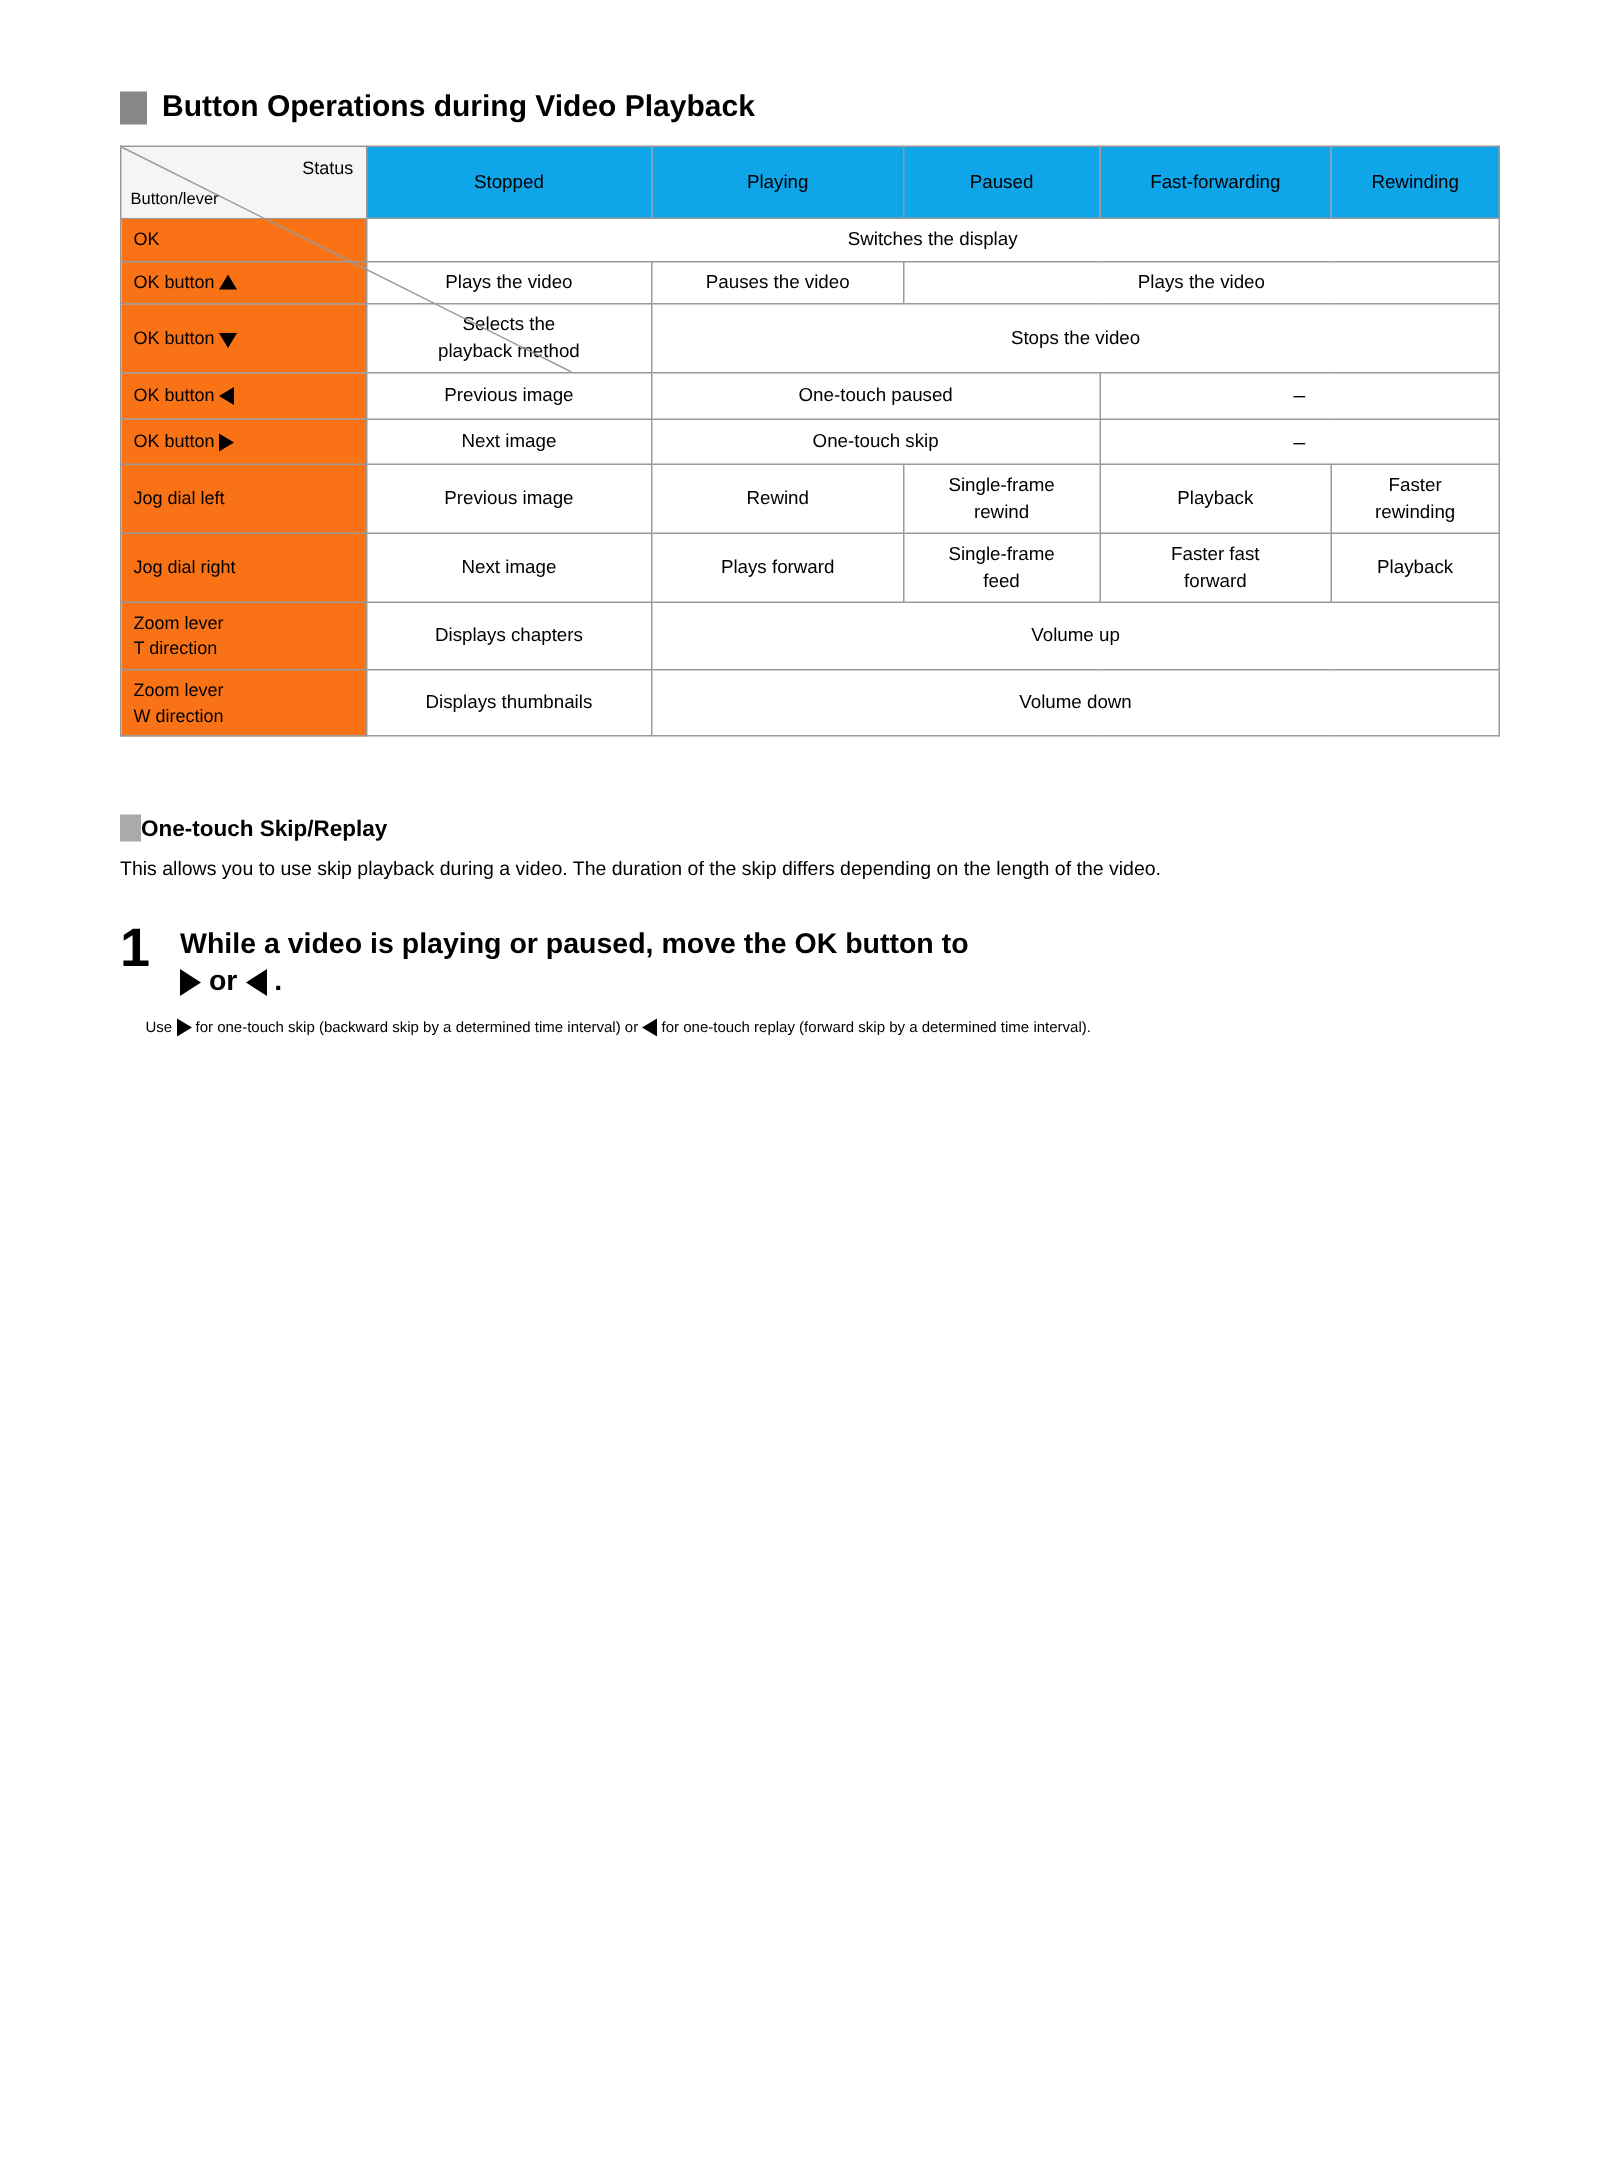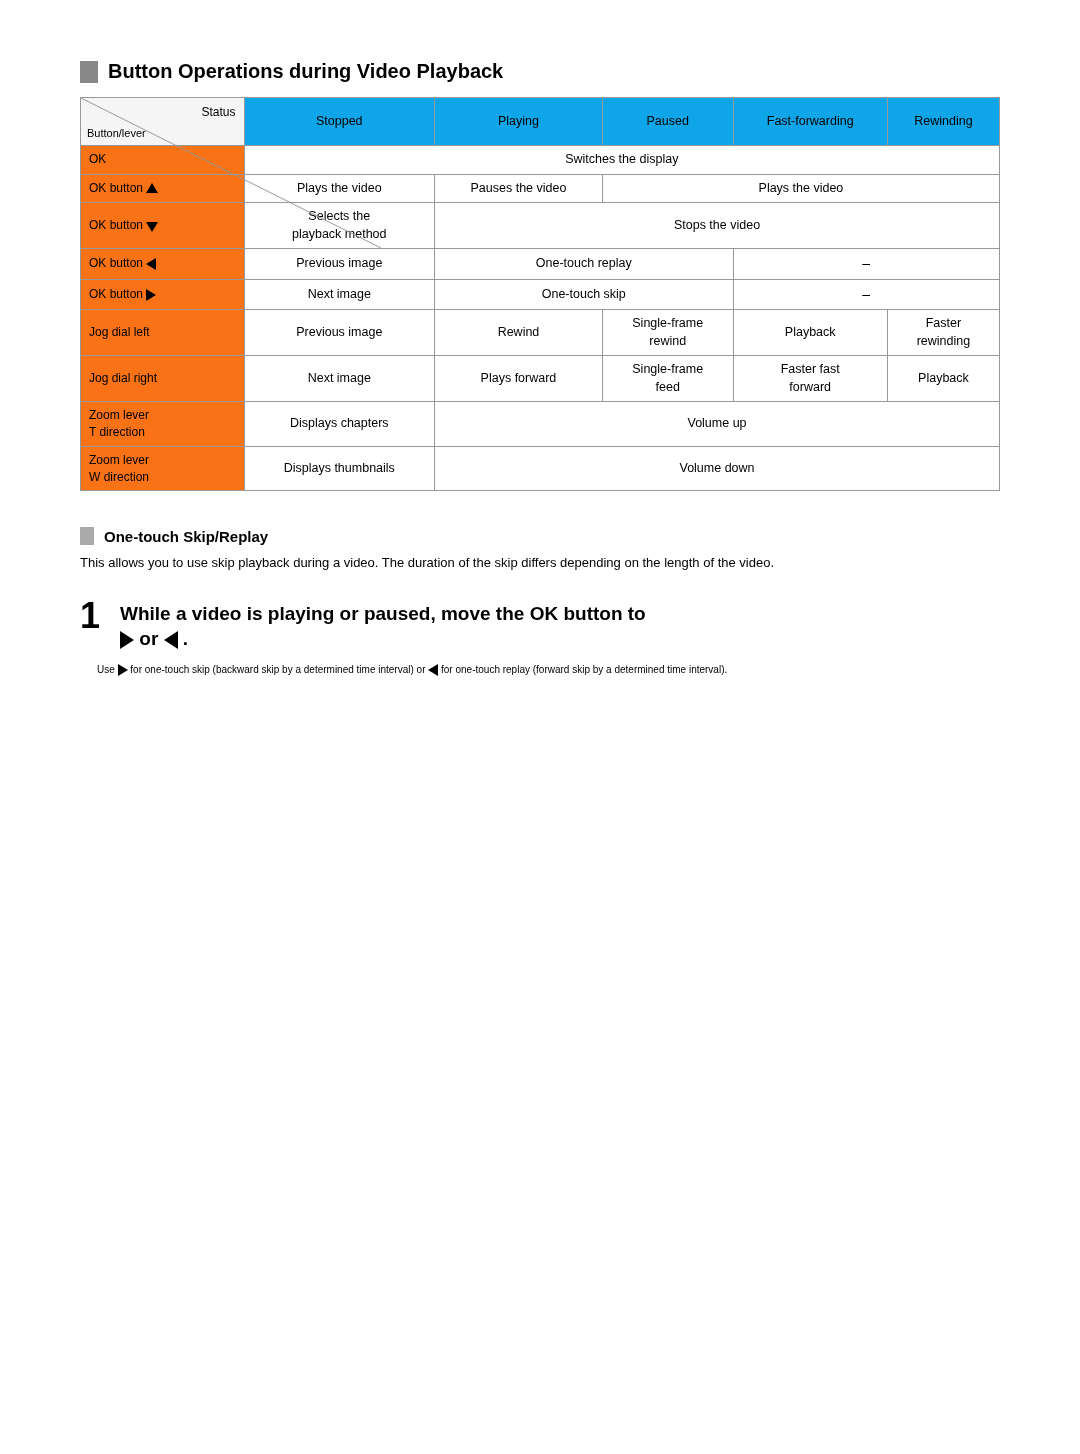--- a/index.html
+++ b/index.html
@@ -28,21 +28,21 @@
     }
     .section-heading-text {
       font-size: 20px;
       font-weight: bold;
     }
 
     
     .ops-table {
       width: 100%;
       border-collapse: collapse;
-      margin-bottom: 36px;
+      margin-bottom: 52px;
       font-size: 12.5px;
     }
     .ops-table th,
     .ops-table td {
       border: 1px solid #999999;
       padding: 5px 8px;
       text-align: center;
       vertical-align: middle;
       line-height: 1.4;
     }
@@ -87,21 +87,21 @@
       top: 0; left: 0; right: 0; bottom: 0;
     }
 
     
     .sub-section {
       margin-bottom: 24px;
     }
     .sub-heading {
       display: flex;
       align-items: center;
-      gap: 10px;
+      gap: 0;
       margin-bottom: 8px;
     }
     .sub-heading-bar {
       width: 14px;
       height: 18px;
       background: #aaaaaa;
       flex-shrink: 0;
     }
     .sub-heading-text {
       font-size: 15px;
@@ -221,21 +221,21 @@
 
     <tr>
       <td class="row-header">OK button <span class="tri-down"></span></td>
       <td>Selects the<br>playback method</td>
       <td colspan="4">Stops the video</td>
     </tr>
 
     <tr>
       <td class="row-header">OK button <span class="tri-left"></span></td>
       <td>Previous image</td>
-      <td colspan="2">One-touch replay</td>
+      <td colspan="2">One-touch paused</td>
       <td colspan="2"><span class="em-dash">–</span></td>
     </tr>
 
     <tr>
       <td class="row-header">OK button <span class="tri-right"></span></td>
       <td>Next image</td>
       <td colspan="2">One-touch skip</td>
       <td colspan="2"><span class="em-dash">–</span></td>
     </tr>
 

